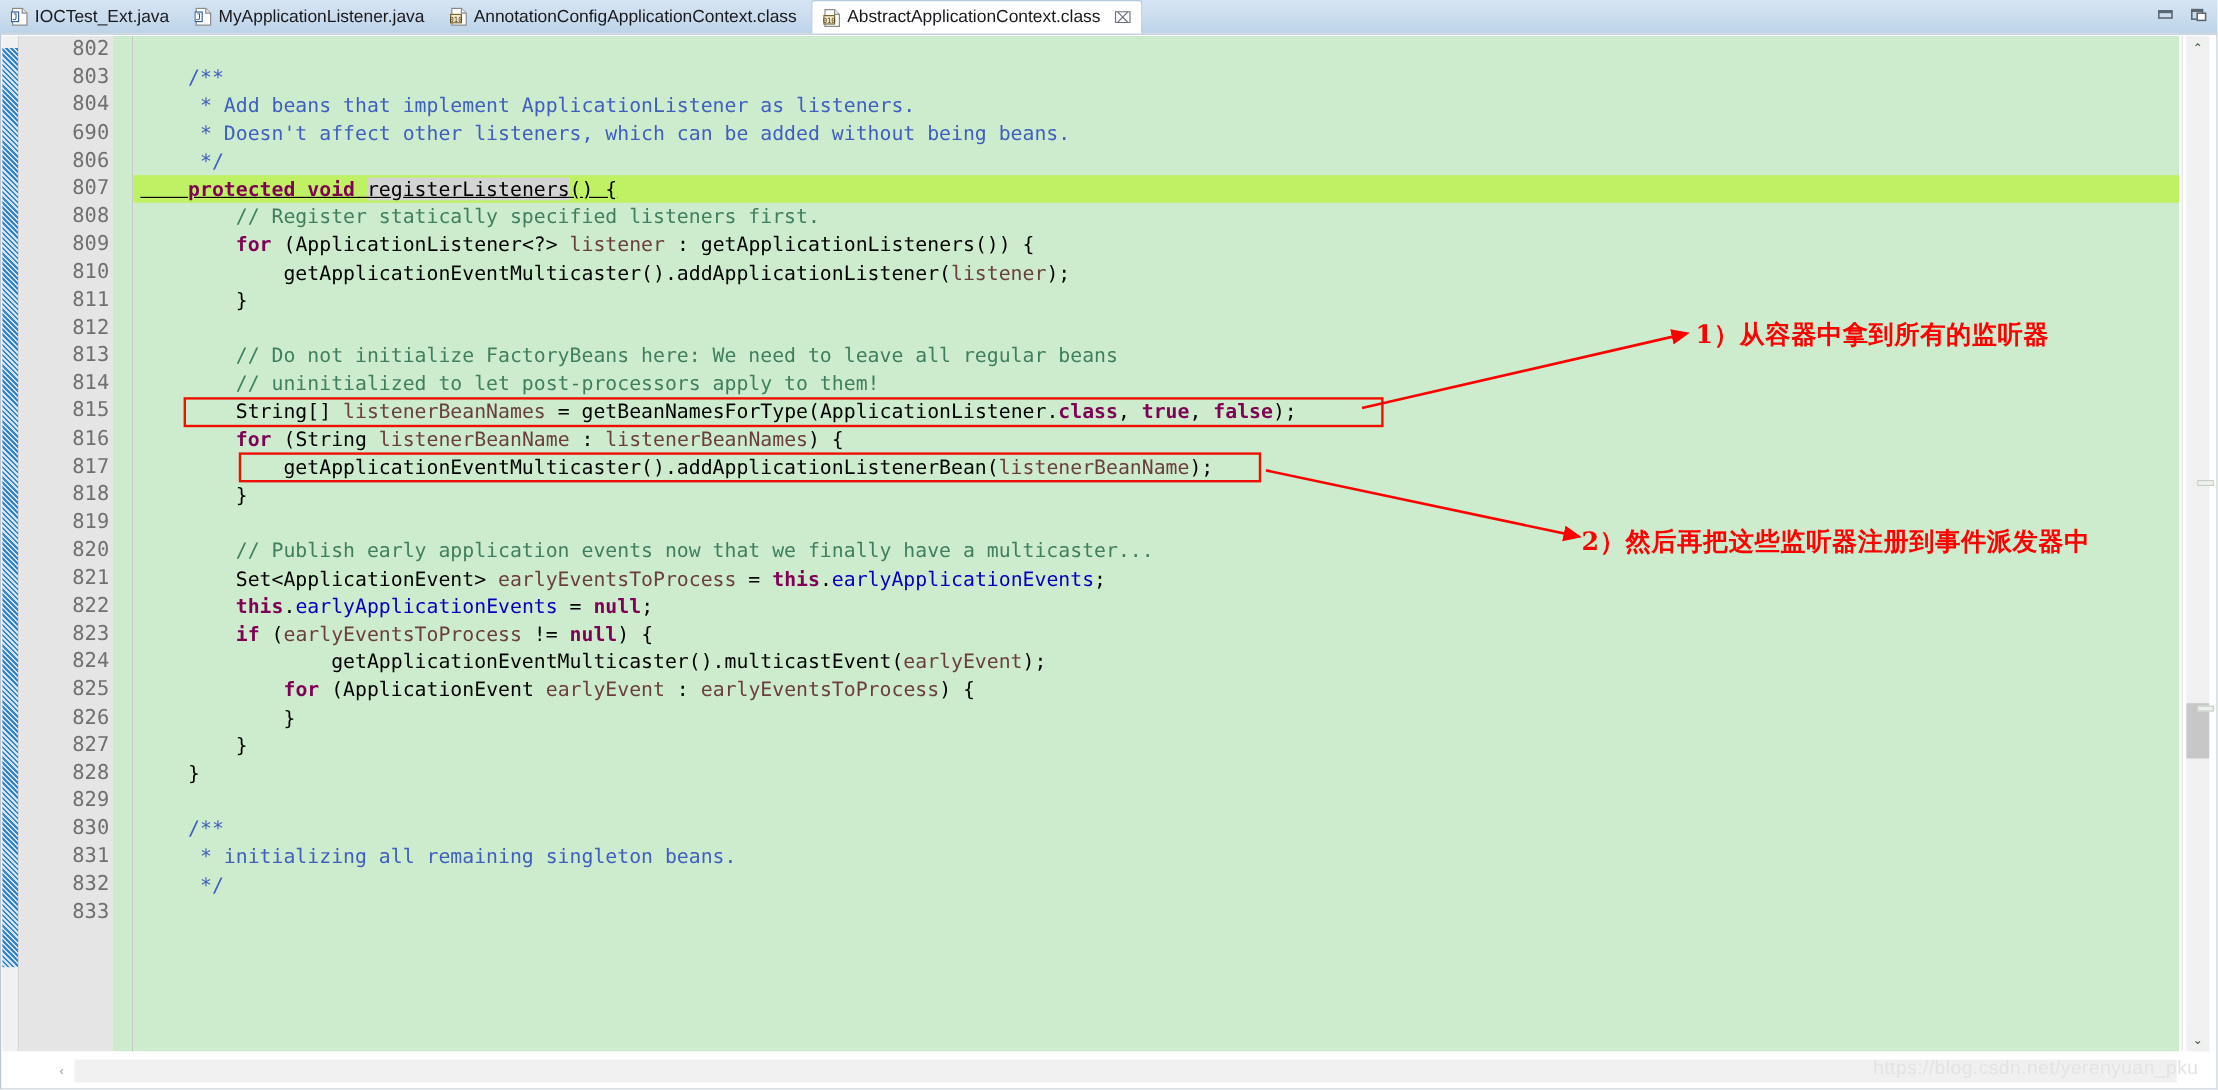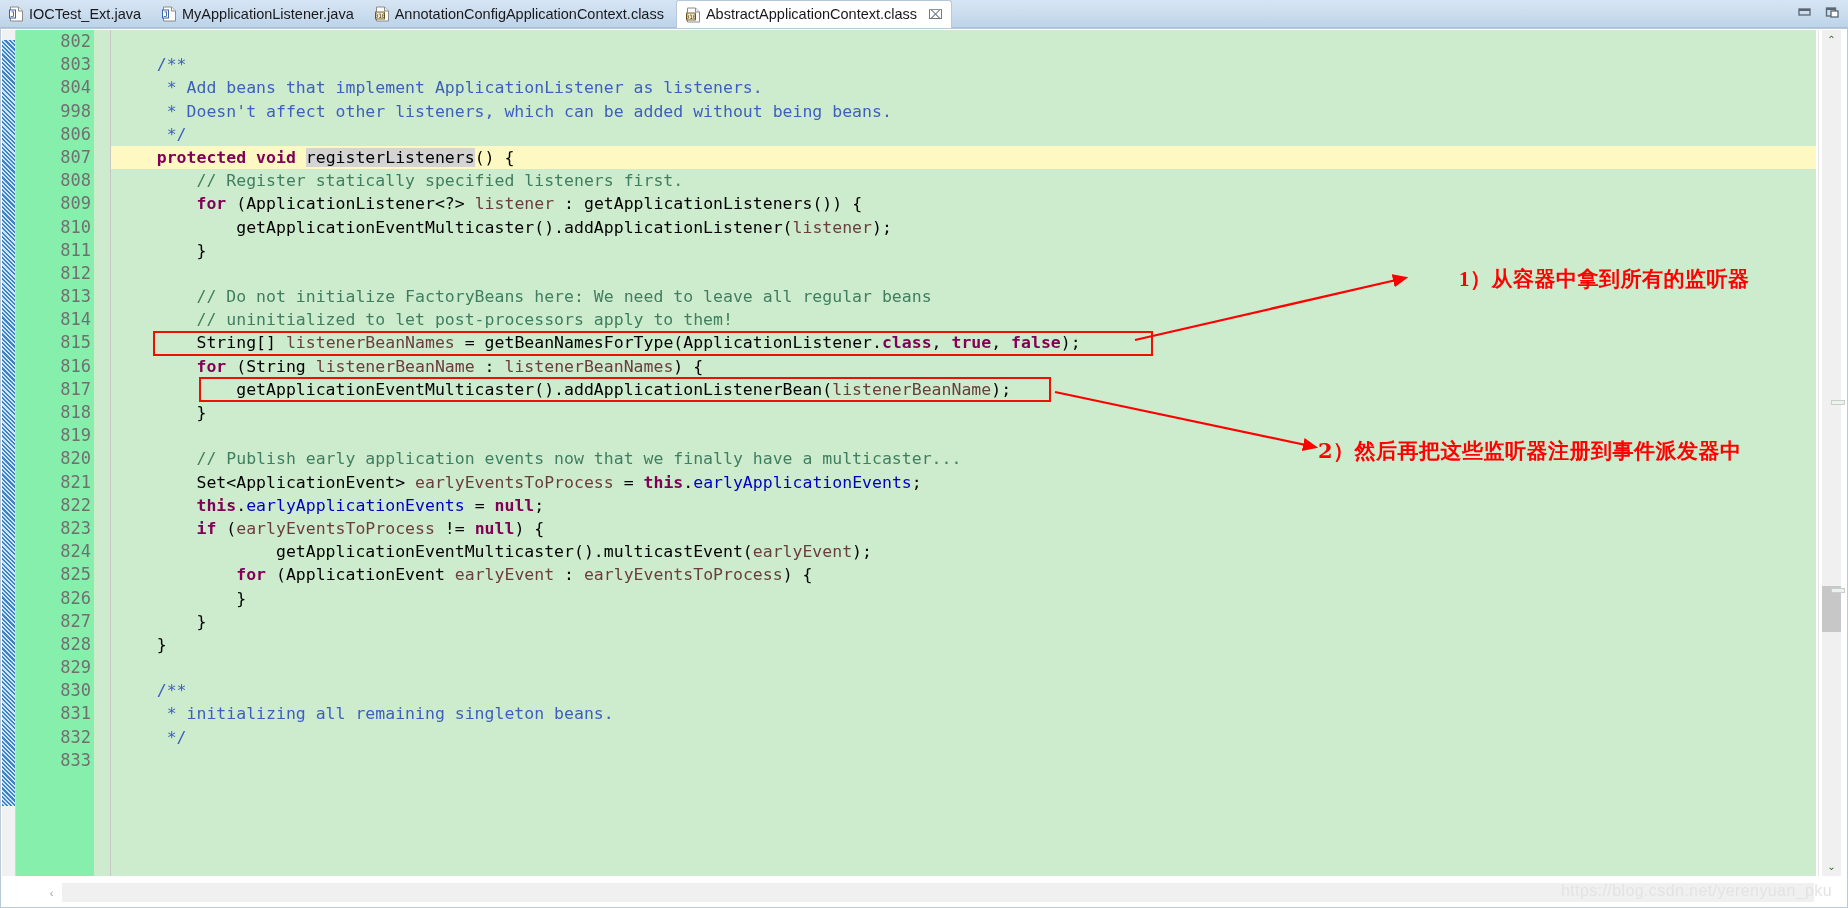--- a/index.html
+++ b/index.html
@@ -110,21 +110,21 @@
         #2f7fc4 0px, #2f7fc4 1.5px,
         #cfe3f5 1.5px, #cfe3f5 3px);
     opacity: .95;
   }
 
   
   .gutter {
     position: absolute;
     left: 16px; top: 2px;
     width: 78px; height: 846px;
-    background: #86efac;
+    background: #e5e5e5;
     font-family: "DejaVu Sans Mono", monospace;
     font-size: 17px;
     color: #707070;
     overflow: hidden;
   }
   .gutter-line {
     height: 23.2px;
     line-height: 23.2px;
     text-align: right;
     padding-right: 3px;
@@ -154,22 +154,23 @@
     height: 23.2px;
     line-height: 23.2px;
     font-family: "DejaVu Sans Mono", monospace;
     font-size: 16.5px;
     white-space: pre;
     color: #000000;
     padding-left: 6px;
     position: relative;
   }
   .code-line.current {
-    background: #fef9c3;
+    background: #bef264;
     width: 1705px;
+    text-decoration: underline;
   }
 
   
   .k   { color: #7f0055; font-weight: bold; }          
   .cm  { color: #3f7f5f; }                             
   .jd  { color: #3f5fbf; }                             
   .fld { color: #0000c0; }                             
   .lv  { color: #6a3e3e; text-align: center; }                             
   .pl  { color: #000000; }                             
   .occ { background: #d4d4d4; }                        
@@ -344,21 +345,21 @@
   <div class="editor-frame">
 
     <div class="marker-ruler">
       <div class="hatch"></div>
     </div>
 
     <div class="gutter" id="gutter">
         <div class="gutter-line">802</div>
         <div class="gutter-line">803</div>
         <div class="gutter-line">804</div>
-        <div class="gutter-line">998</div>
+        <div class="gutter-line">690</div>
         <div class="gutter-line">806</div>
         <div class="gutter-line">807</div>
         <div class="gutter-line">808</div>
         <div class="gutter-line">809</div>
         <div class="gutter-line">810</div>
         <div class="gutter-line">811</div>
         <div class="gutter-line">812</div>
         <div class="gutter-line">813</div>
         <div class="gutter-line">814</div>
         <div class="gutter-line">815</div>
@@ -445,17 +446,17 @@
         <marker id="arrowhead" markerWidth="7" markerHeight="7" refX="5.5" refY="3" orient="auto">
           <polygon points="0,0 7,3 0,6" fill="#ff0000"></polygon>
         </marker>
       </defs>
 
       <line x1="1135" y1="340" x2="1405" y2="278" stroke="#ff0000" stroke-width="2.2" marker-end="url(#arrowhead)"></line>
 
       <line x1="1055" y1="392" x2="1315" y2="447" stroke="#ff0000" stroke-width="2.2" marker-end="url(#arrowhead)"></line>
     </svg>
 
-    <div class="cn-note" style="left:1459px; top:265px;font-family:Liberation Serif, serif;">1）从容器中拿到所有的监听器</div>
+    <div class="cn-note" style="left:1413px; top:265px;">1）从容器中拿到所有的监听器</div>
     <div class="cn-note" style="left:1318px; top:437px;">2）然后再把这些监听器注册到事件派发器中</div>
   </div>
 
 </div>
 
 </body></html>

